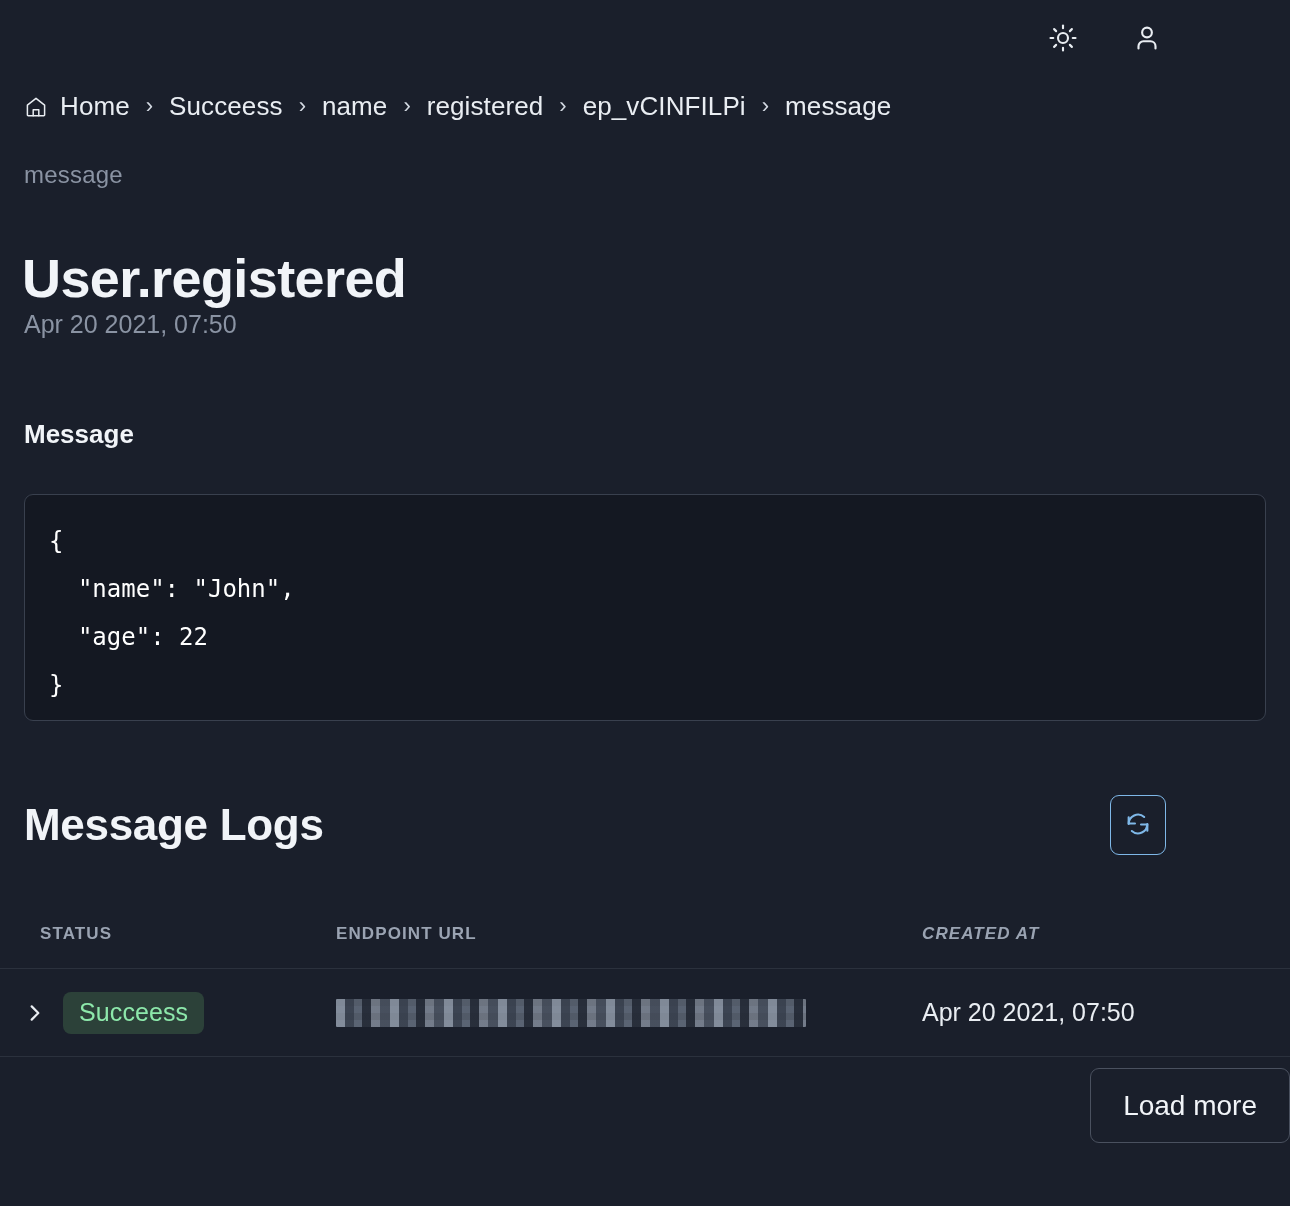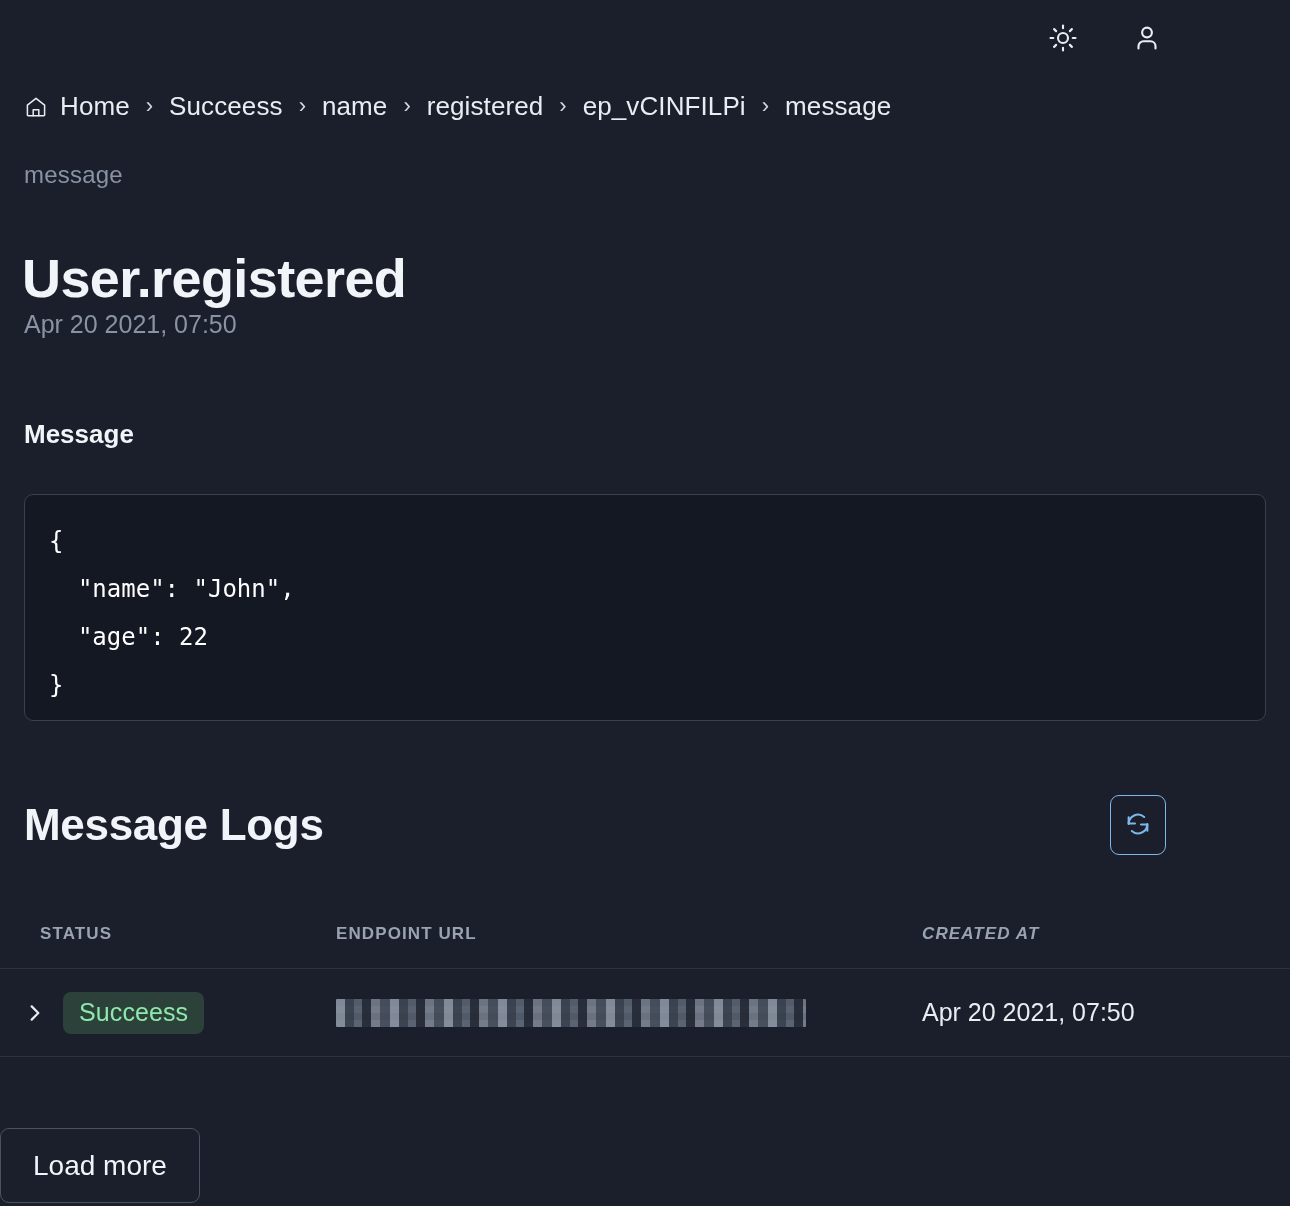--- a/index.html
+++ b/index.html
@@ -247,25 +247,25 @@
   }
   .cell-date {
     flex: 1;
     font-size: 25px;
     color: #e9edf2;
   }
 
   
   .loadmore-wrap {
     position: absolute;
-    top: 1128px;
+    top: 1068px;
     left: 0;
     width: 1290px;
     display: flex;
-    justify-content: flex-start;
+    justify-content: flex-end;
   }
   .loadmore-btn {
     height: 75px;
     padding: 0 32px;
     border: 1px solid #4a515f;
     border-radius: 9px;
     background: #1a1f2b;
     color: #f1f4f8;
     font-family: "Liberation Sans", sans-serif;
     font-size: 28px;

